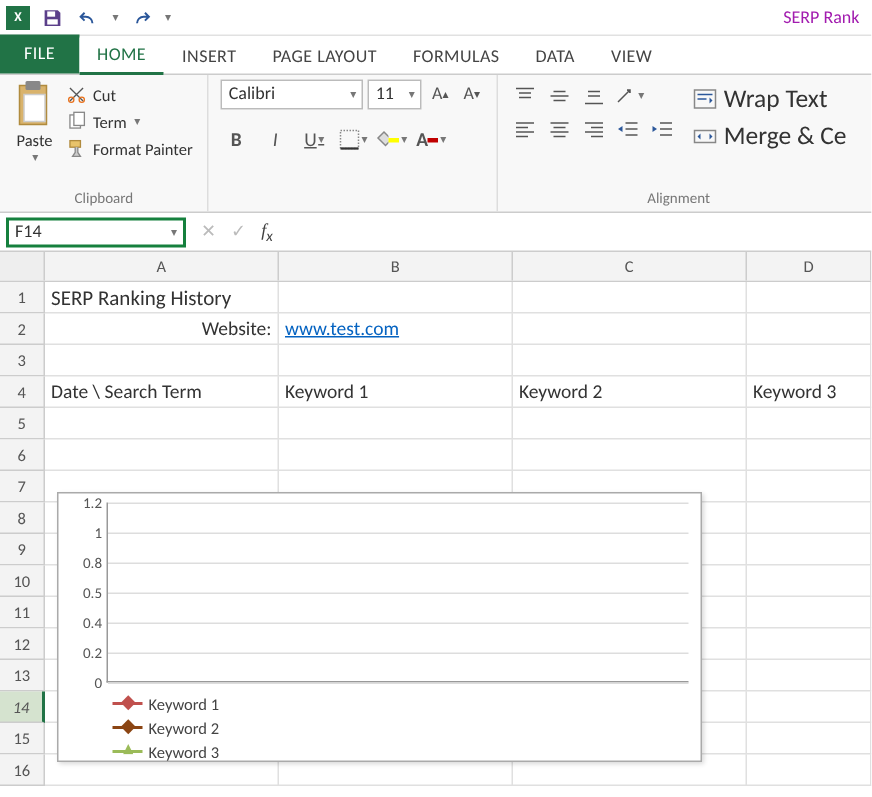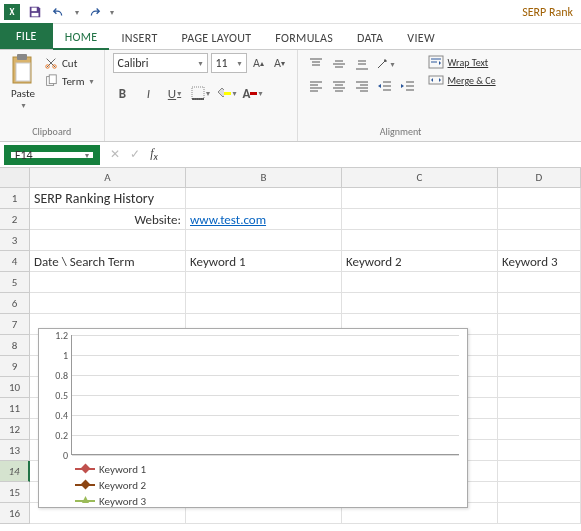--- a/index.html
+++ b/index.html
@@ -3,21 +3,21 @@
 <meta charset="utf-8">
 <style>
 * { box-sizing: border-box; margin: 0; padding: 0; font-family: "Segoe UI", Calibri, sans-serif; }
 body { background: #fff; width: 581px; height: 531px; overflow: hidden; font-size: 12px; color: #333; }
 
 
 .qat { height: 24px; background: #fff; display: flex; align-items: center; padding: 0 4px; gap: 6px; border-bottom: 1px solid #e1e1e1; }
 .qat .excel-icon { width: 16px; height: 16px; background: #217346; color:#fff; font-size:9px; display:flex; align-items:center; justify-content:center; font-weight:bold; }
 .qat .q-btn { width: 18px; height: 18px; display:flex; align-items:center; justify-content:center; color:#666; cursor:pointer; }
 .qat .q-btn svg { width:14px; height:14px; }
-.qat .title-right { margin-left:auto; padding-right:4px; color:#a16207; font-size:12px; white-space:nowrap; }
+.qat .title-right { margin-left:auto; padding-right:4px; color:#a21caf; font-size:12px; white-space:nowrap; }
 
 
 .tabs { height: 26px; background:#fff; display:flex; align-items:flex-end; border-bottom:1px solid #ccc; }
 .tab { padding: 5px 12px 4px; font-size:12px; color:#444; cursor:pointer; text-transform:uppercase; letter-spacing:0.3px; }
 .tab.file { background:#217346; color:#fff; padding:6px 16px; }
 .tab.active { color:#217346; border-bottom:2px solid #217346; margin-bottom:-1px; background:#fff; }
 
 
 .ribbon { height: 92px; background:#f8f8f8; border-bottom:1px solid #ccc; display:flex; }
 .group { border-right:1px solid #ddd; padding:3px 8px 0; display:flex; flex-direction:column; }
@@ -40,26 +40,26 @@
 .fmt-btn.i { font-style:italic; }
 .fmt-btn.u { text-decoration:underline; }
 .color-swatch { width:14px; height:3px; display:block; }
 .dd-caret { font-size:8px; color:#777; margin-left:1px; }
 
 .align-col { display:flex; flex-direction:column; gap:4px; padding-top:2px;}
 .align-row { display:flex; gap:3px; }
 .al-btn { width:20px; height:18px; cursor:pointer; display:flex; align-items:center; justify-content:center;}
 .al-btn svg { width:16px; height:14px; }
 .wrap-col { display:flex; flex-direction:column; gap:4px; padding-top:2px; margin-left:6px;}
-.wrap-btn { display:flex; align-items:center; gap:4px; font-size:10px; cursor:pointer; white-space:nowrap;text-decoration:underline;}
+.wrap-btn { display:flex; align-items:center; gap:4px; font-size:17px; cursor:pointer; white-space:nowrap;}
 .wrap-btn svg{width:16px;height:14px;}
 
 
 .fx-row { height:26px; border-bottom:1px solid #ccc; display:flex; align-items:center; }
-.name-box { width:96px; border:7px solid #15803d; margin:2px 0 2px 4px; height:20px; display:flex; align-items:center; justify-content:space-between; padding:0 4px; font-size:12px; background:#fff;}
+.name-box { width:120px; border:2px solid #15803d; margin:2px 0 2px 4px; height:20px; display:flex; align-items:center; justify-content:space-between; padding:0 4px; font-size:12px; background:#fff;}
 .fx-btns { display:flex; align-items:center; gap:10px; padding:0 10px; color:#bbb; }
 .fx-btns span { cursor:pointer; }
 .fx-label { font-style:italic; font-family:"Cambria Math",serif; color:#404040; }
 .fx-input { flex:1; height:20px; border:none; outline:none; margin-right:4px; }
 
 
 .grid-wrap { position:relative; height: 363px; overflow:hidden; }
 .col-headers { display:flex; height:20px; border-bottom:1px solid #ccc; background:#f3f3f3;}
 .corner { width:30px; border-right:1px solid #ccc; background:#eee;}
 .ch { border-right:1px solid #ccc; text-align:center; font-size:11px; color:#555; line-height:20px; background:#f3f3f3; cursor:pointer;}
@@ -146,20 +146,27 @@
             </svg>
           <span>Cut</span>
         </div>
         <div class="clip-btn">
           <svg viewBox="0 0 16 16">
               <rect x="3" y="3" width="8" height="10" fill="#fff" stroke="#888"></rect>
               <rect x="6" y="1" width="8" height="10" fill="#fff" stroke="#888"></rect>
             </svg>
           <span>Term</span>
           <span class="dd-caret">▾</span>
+        </div>
+        <div class="clip-btn">
+          <svg viewBox="0 0 16 16">
+              <rect x="3" y="2" width="8" height="5" fill="#e8c36b" stroke="#b08b3e"></rect>
+              <path d="M7 7v4l-2 3h6l-2-3V7" fill="#ccc" stroke="#888"></path>
+            </svg>
+          <span>Format Painter</span>
         </div>
       </div>
     </div>
     <div class="group-label">Clipboard</div>
   </div>
 
   <div class="group">
     <div class="group-body" style="flex-direction:column;">
       <div class="font-top">
         <div class="font-name">

